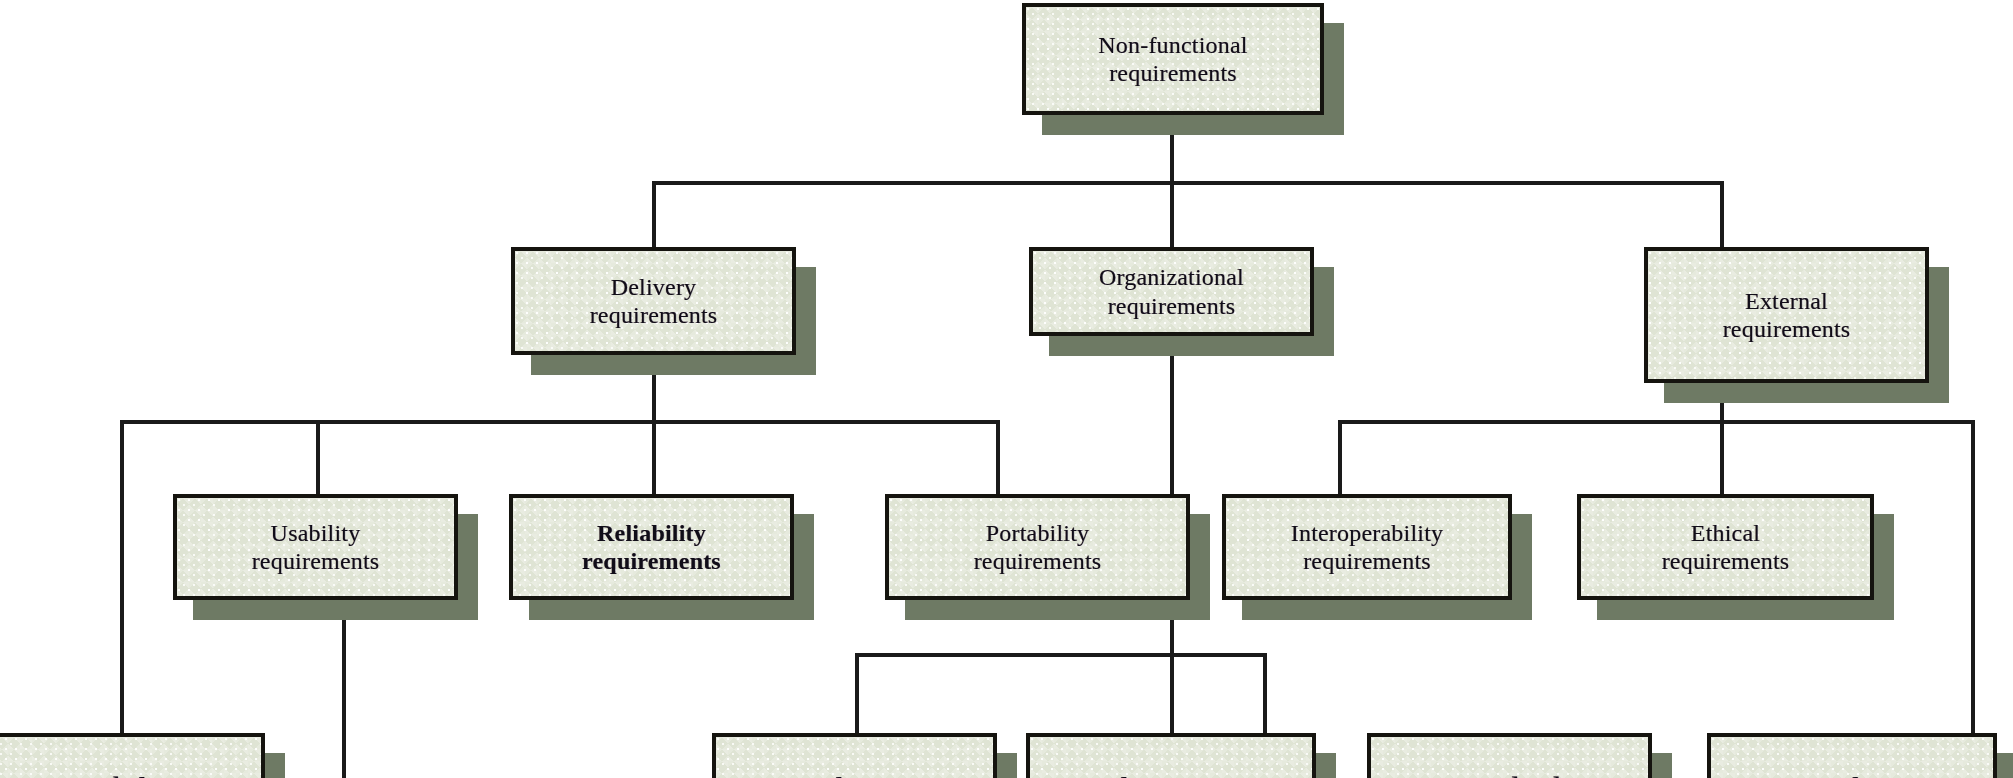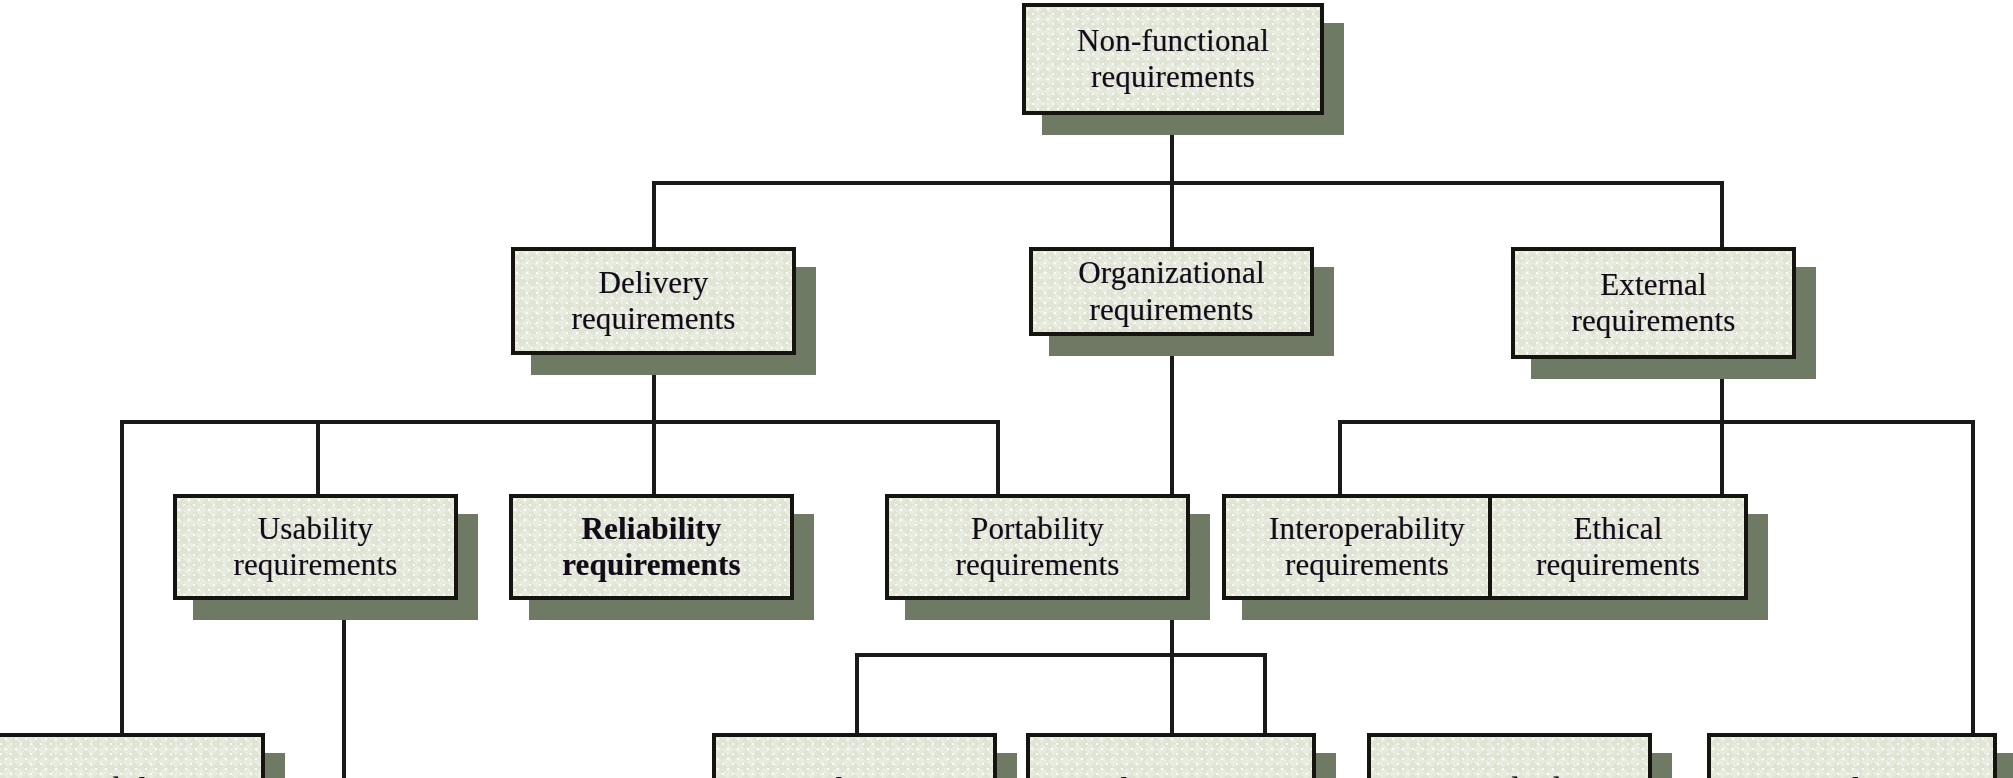--- a/index.html
+++ b/index.html
@@ -55,21 +55,21 @@
       linear-gradient(-45deg, rgba(255,255,255,0.22) 25%, rgba(0,0,0,0) 25%, rgba(0,0,0,0) 75%, rgba(255,255,255,0.22) 75%);
     background-size: 10px 10px, 10px 10px, 12px 12px, 12px 12px;
     display: flex;
     align-items: center;
     justify-content: center;
   }
   .node .label {
     position: relative;
     text-align: center;
     color: #100d18;
-    font-size: 31px;
+    font-size: 24px;
     line-height: 1.17;
     letter-spacing: 0.2px;
     padding: 0 6px;
     white-space: pre-line;
     text-shadow: 0.5px 0 0 rgba(40,20,90,0.30), -0.5px 0 0 rgba(120,40,20,0.22);
   }
   .node.one-line .label { font-size: 32px; }
   
   .node.clipped .label { padding-top: 6px; }
 </style>
@@ -131,21 +131,21 @@
   </div>
 
   <div class="node" style="left:1029px; top:247px; width:285px; height:89px;">
     <div class="shadow"></div>
     <div class="boxface">
       <span class="label">Organizational
 requirements</span>
     </div>
   </div>
 
-  <div class="node" style="left:1511px; top:247px; width:285px; height:112px;">
+  <div class="node" style="left:1644px; top:247px; width:285px; height:136px;">
     <div class="shadow"></div>
     <div class="boxface">
       <span class="label">External
 requirements</span>
     </div>
   </div>
 
   <div class="node" style="left:173px; top:494px; width:285px; height:106px;">
     <div class="shadow"></div>
     <div class="boxface">
@@ -171,21 +171,21 @@
   </div>
 
   <div class="node" style="left:1222px; top:494px; width:290px; height:106px;">
     <div class="shadow"></div>
     <div class="boxface">
       <span class="label">Interoperability
 requirements</span>
     </div>
   </div>
 
-  <div class="node" style="left:1488px; top:494px; width:260px; height:106px;">
+  <div class="node" style="left:1577px; top:494px; width:297px; height:106px;">
     <div class="shadow"></div>
     <div class="boxface">
       <span class="label">Ethical
 requirements</span>
     </div>
   </div>
 
   <div class="node one-line clipped" style="left:-20px; top:733px; width:285px; height:106px;">
     <div class="shadow"></div>
     <div class="boxface">

